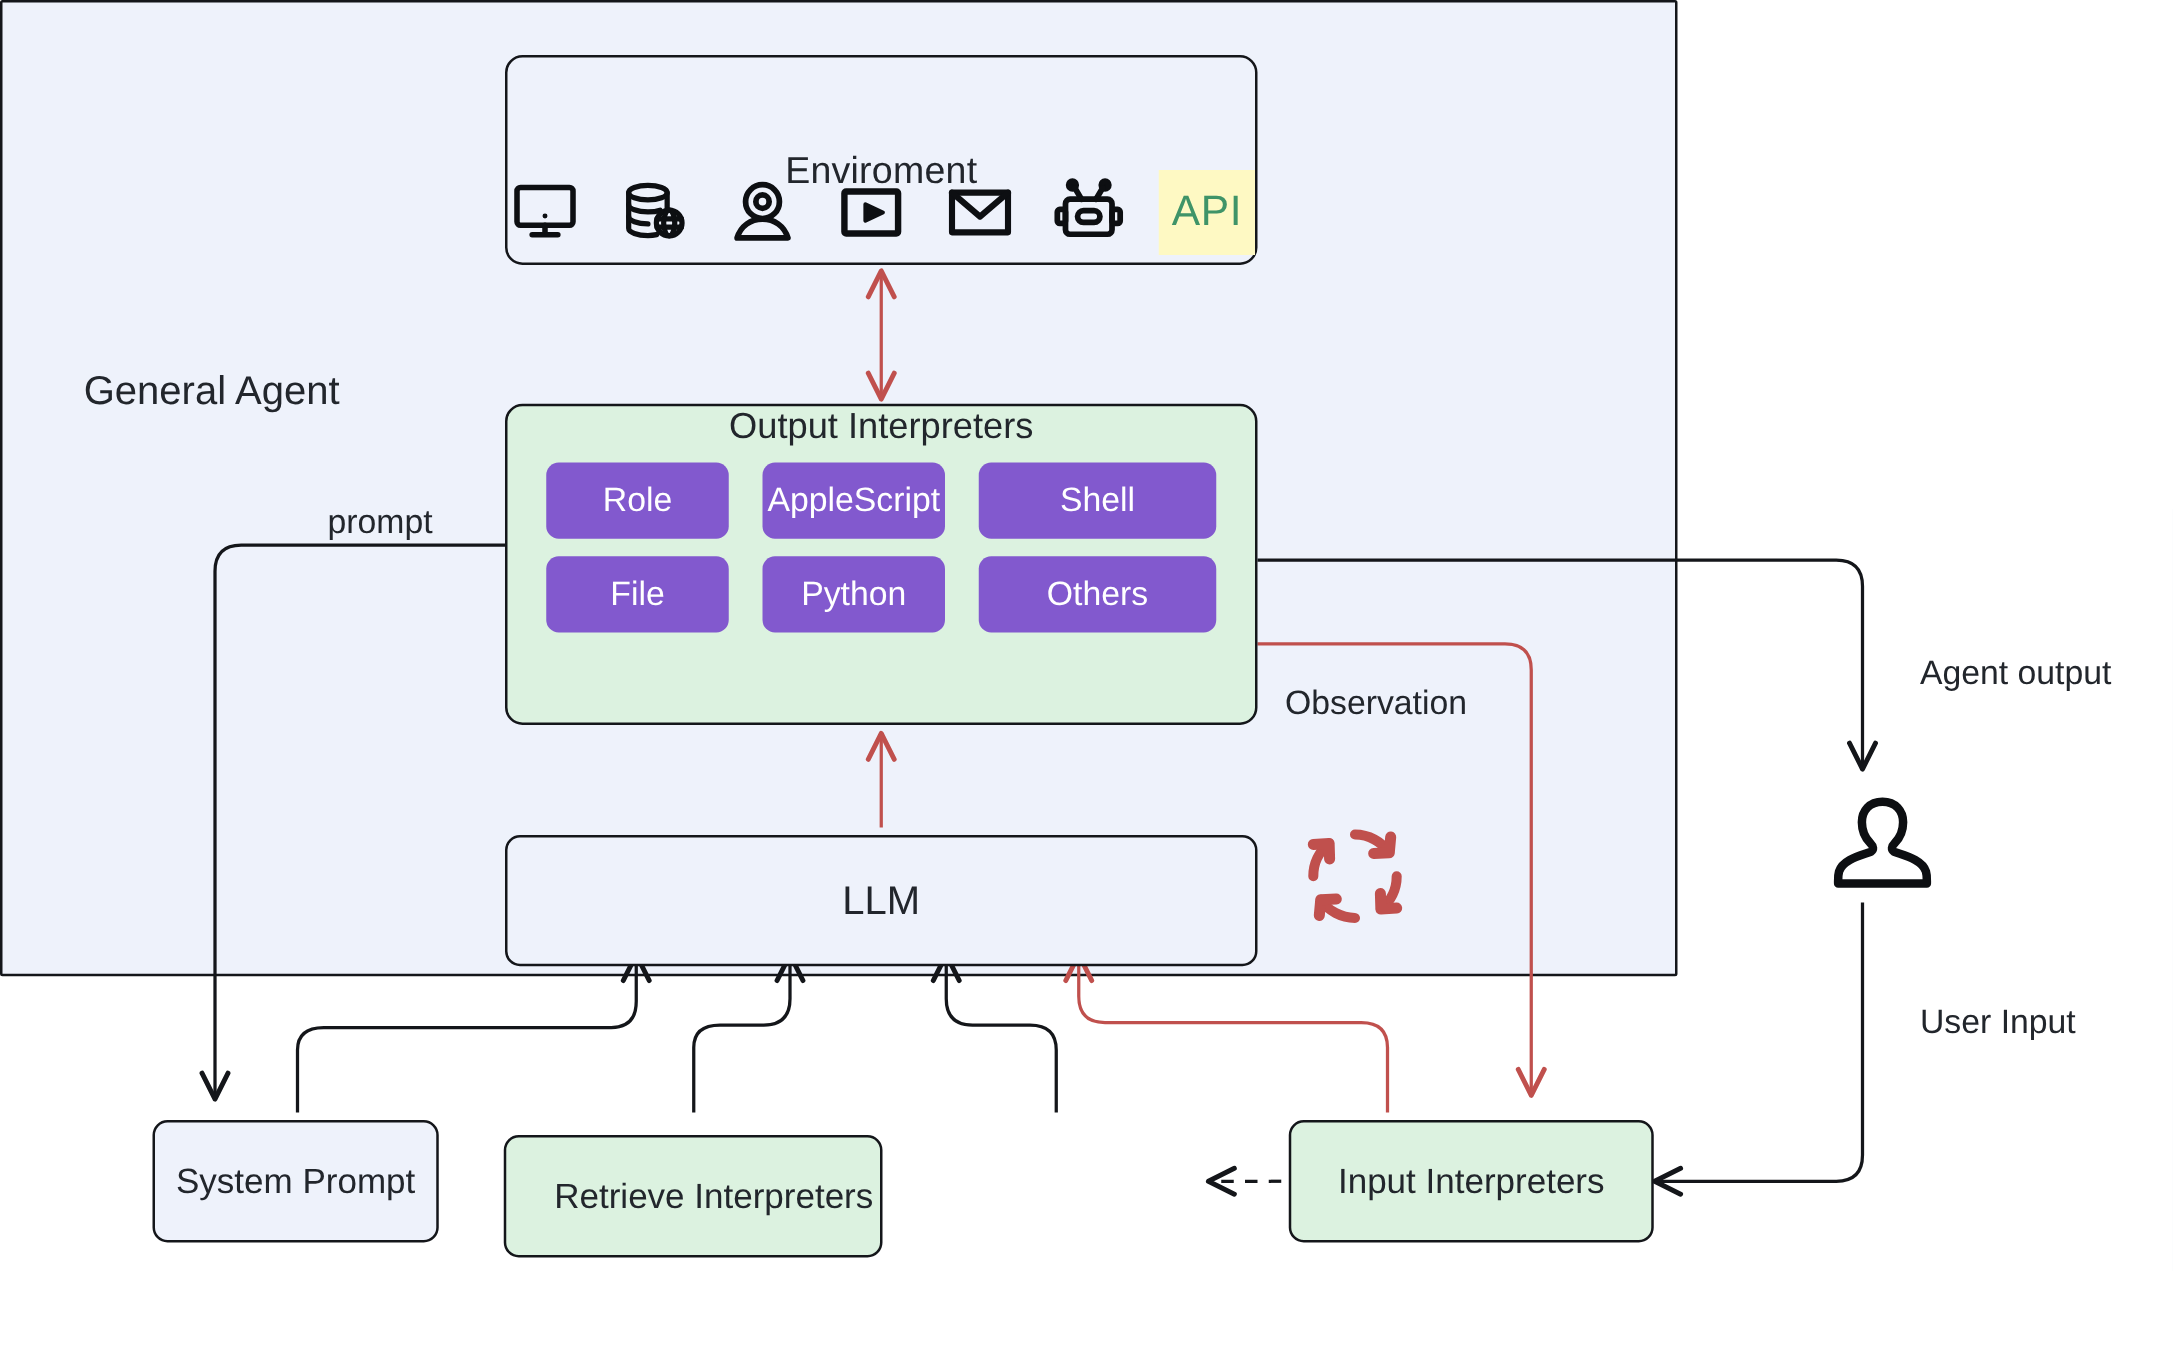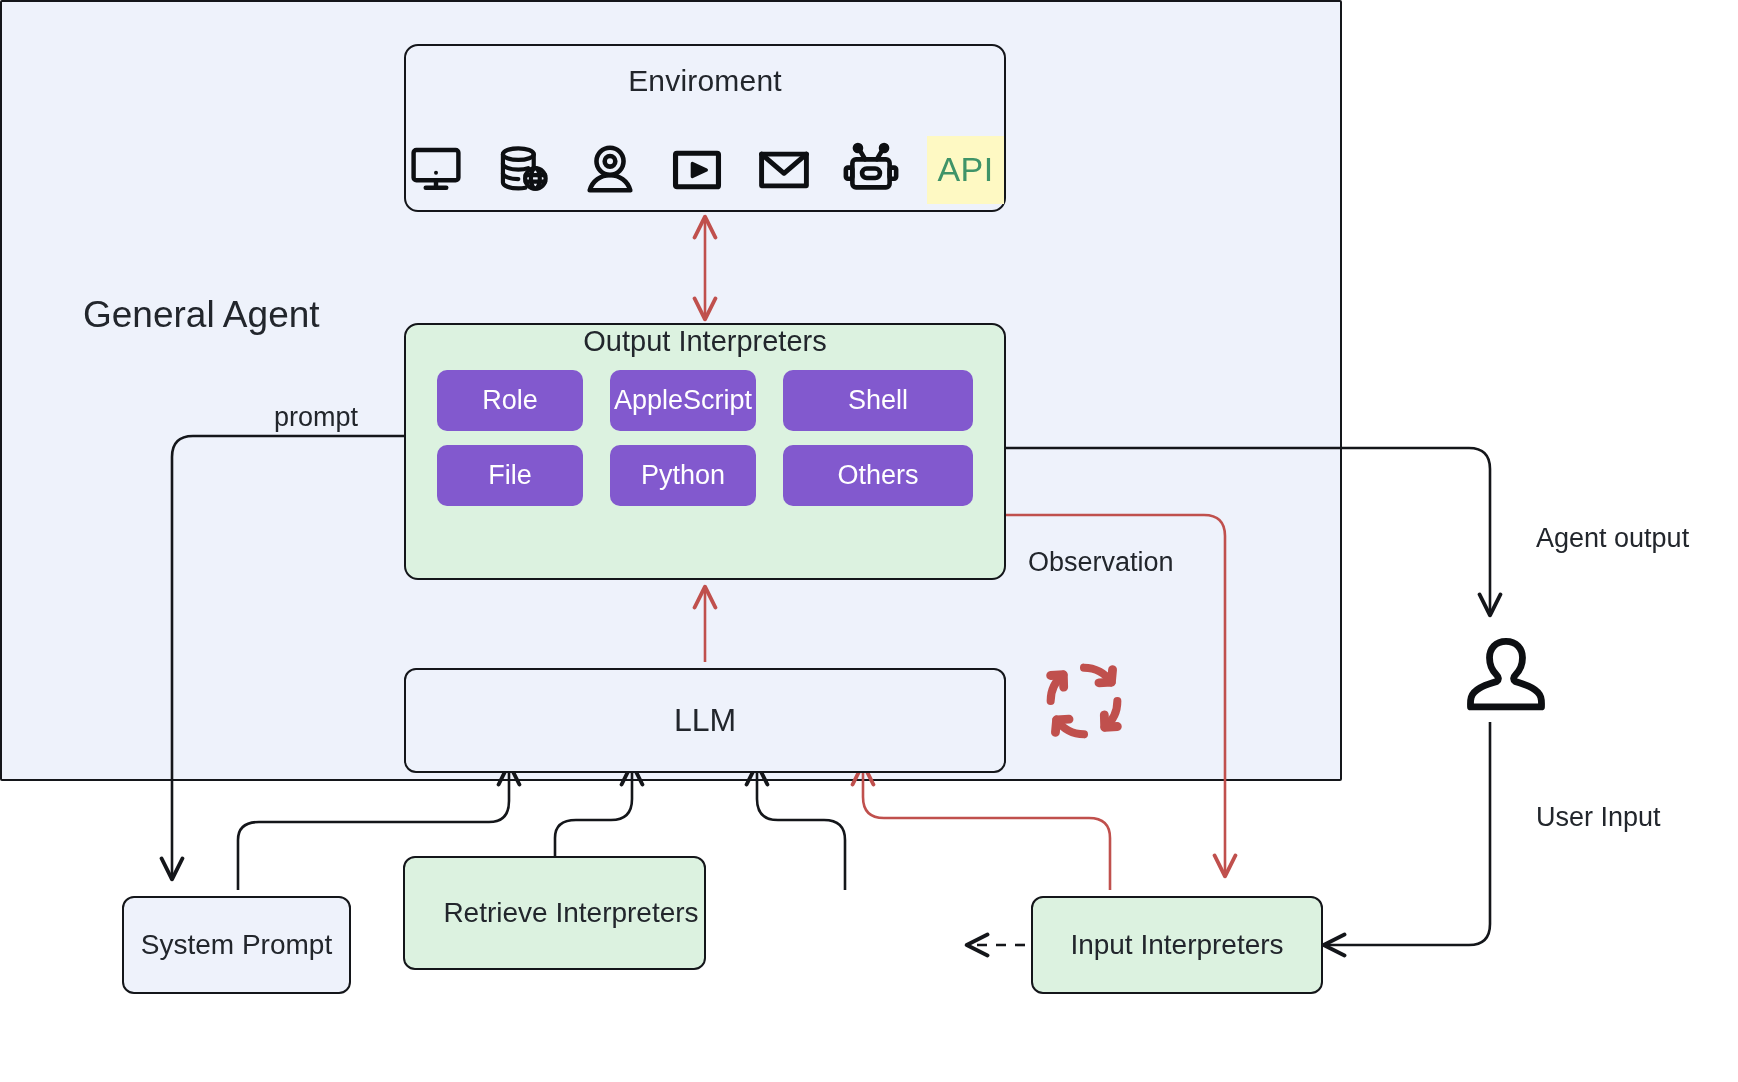--- a/index.html
+++ b/index.html
@@ -35,21 +35,21 @@
   }
 
   
   #env-box {
     left: 404px; top: 44px;
     width: 602px; height: 168px;
     background: #eef2fb;
     border: 2.5px solid #14161a;
     border-radius: 14px;
     flex-direction: column;
-    justify-content: flex-start;
+    justify-content: center;
   }
   #env-title {
     margin-top: 18px;
     font-size: 30px;
     color: #22262c;
     letter-spacing: 0.2px;
   }
   #env-icons {
     position: absolute;
     left: 0; right: 0;
@@ -80,22 +80,22 @@
   #agent-box {
     left: 49px; top: 268px;
     width: 1338px; height: 777px;
     background: #eef2fb;
     border: 2.5px solid #14161a;
     border-radius: 2px;
     display: block;
   }
   #agent-title {
     position: absolute;
-    left: 83px; top: 294px;
-    font-size: 37px;
+    left: 67px; top: 294px;
+    font-size: 32px;
     color: #22262c;
   }
 
   
   #oi-box {
     left: 404px; top: 323px;
     width: 602px; height: 257px;
     background: #dcf2e0;
     border: 2.5px solid #14161a;
     border-radius: 14px;
@@ -133,32 +133,32 @@
   }
   .greenbox {
     background: #dcf2e0;
     border: 2.5px solid #14161a;
     border-radius: 12px;
     font-size: 28px;
     color: #22262c;
   }
   #llm-box   { left: 404px; top: 668px; width: 602px; height: 105px; font-size: 32px; }
   #sp-box    { left: 122px; top: 896px; width: 229px; height: 98px; }
-  #ri-box    { left: 403px; top: 856px; width: 303px; height: 114px; padding-left: 33px; }
+  #ri-box    { left: 403px; top: 908px; width: 303px; height: 98px; padding-left: 33px; }
   #mem-box   { left: 740px; top: 896px; width: 218px; height: 98px; }
   #ii-box    { left: 1031px; top: 896px; width: 292px; height: 98px; }
 
   
   .freelabel {
     position: absolute;
     font-size: 27px;
     color: #22262c;
     white-space: nowrap;
   }
-  #lbl-prompt      { left: 274px; top: 402px; }
+  #lbl-prompt      { left: 262px; top: 402px; }
   #lbl-observation { left: 1028px; top: 547px; }
   #lbl-agent-out   { left: 1536px; top: 523px; }
   #lbl-user-in     { left: 1536px; top: 802px; }
 
   #user-icon-wrap {
     position: absolute;
     left: 1463px; top: 632px;
     width: 86px; height: 86px;
   }
   #loop-icon-wrap {

